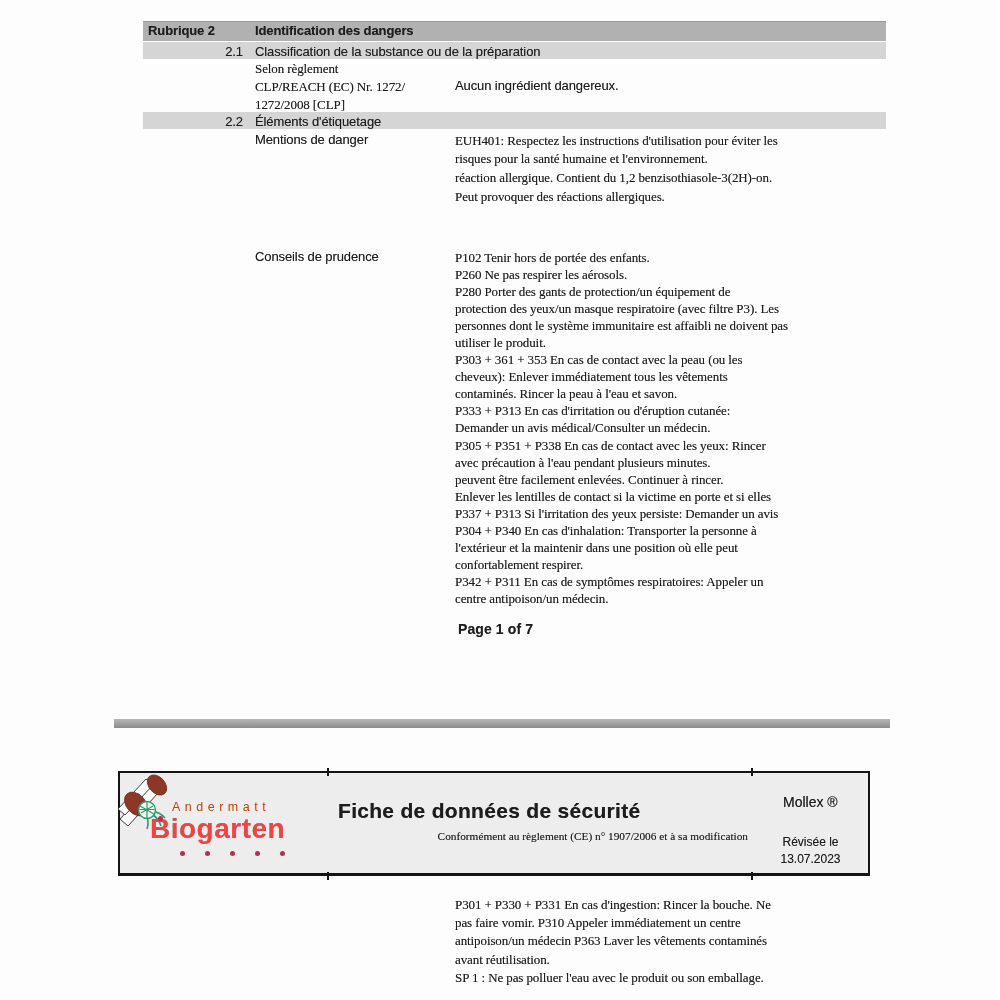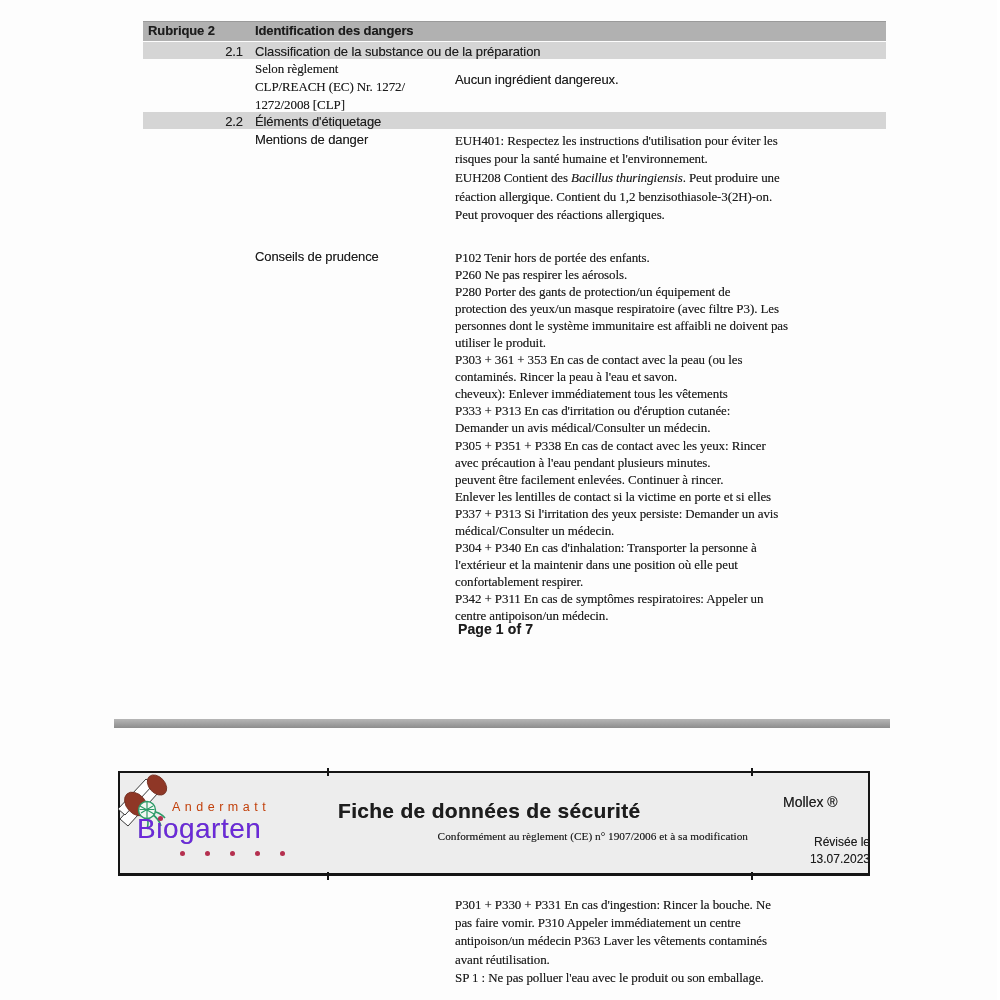--- a/index.html
+++ b/index.html
@@ -16,35 +16,35 @@
   .band-light{background:#d5d5d5;}
   .num{width:100px;left:143px;text-align:right;}
   .lines .tl{white-space:nowrap;font-family:Liberation Serif, serif;}
   .divider{position:absolute;left:114px;top:719px;width:776px;height:9px;
     background:linear-gradient(#b6b6b6,#8d8d8d);}
   .hdr-table{position:absolute;left:118px;top:771px;width:752px;height:105px;
     background:#ededed;border:2px solid #151515;border-bottom-width:3px;box-sizing:border-box;}
   .tick{position:absolute;width:2px;height:8px;background:#151515;}
   .brand-top{position:absolute;left:172px;top:800px;font-size:12.5px;font-weight:500;
     letter-spacing:4.5px;color:#c2410c;text-shadow:none;}
-  .brand-bottom{position:absolute;left:137px;top:813px;font-size:28px;font-weight:normal;
-    color:#6d28d9;letter-spacing:0.5px;text-shadow:0 0 0.5px rgba(35,147,94,0.5);}
+  .brand-bottom{position:absolute;left:150px;top:813px;font-size:28px;font-weight:bold;
+    color:#ef4444;letter-spacing:0.5px;text-shadow:0 0 0.5px rgba(35,147,94,0.5);}
   .i-dot{position:absolute;left:158px;top:816px;width:5px;height:5px;border-radius:50%;
     background:#b5304f;}
   .logo-dots{position:absolute;left:180px;top:851px;width:105px;display:flex;
     justify-content:space-between;}
   .logo-dots span{width:5px;height:5px;border-radius:50%;background:#b5304f;display:block;}
   .doc-title{position:absolute;left:338px;top:799px;width:400px;text-align:left;
     font-size:21px;font-weight:bold;letter-spacing:0.3px;text-shadow:0 0 0.6px rgba(30,30,30,0.7);}
   .doc-subtitle{position:absolute;left:328px;top:829px;width:420px;text-align:center;
     font-size:11.3px;line-height:14.5px;text-shadow:0 0 0.4px rgba(45,45,45,0.55);}
   .doc-subtitle .tl{white-space:nowrap;text-align:right;}
   .product{position:absolute;left:783px;top:794px;width:119px;text-align:left;
     font-size:14px;font-weight:normal;text-shadow:0 0 0.5px rgba(30,30,30,0.6);}
-  .revision{position:absolute;left:751px;top:834px;width:119px;text-align:right;
+  .revision{position:absolute;left:751px;top:834px;width:119px;text-align:center;
     font-size:12px;line-height:17px;text-shadow:0 0 0.4px rgba(45,45,45,0.55);}
   .page-ind{font-size:14px;font-weight:600;letter-spacing:0.1px;}
   i{font-style:italic;}
 </style>
 </head>
 <body>
 
 <div class="page">
 
   <div class="band band-dark" style="top:21px;height:19px;"></div>
@@ -55,53 +55,51 @@
   <div class="t bold" style="left:255px;top:23px;">Identification des dangers</div>
 
   <div class="t num" style="top:43.5px;">2.1</div>
   <div class="t" style="left:255px;top:43.5px;">Classification de la substance ou de la préparation</div>
 
   <div class="t lines" style="left:255px;top:60px;line-height:18.2px;">
       <div class="tl"><span>Selon règlement</span></div>
       <div class="tl"><span>CLP/REACH (EC) Nr. 1272/</span></div>
       <div class="tl"><span>1272/2008 [CLP]</span></div>
     </div>
-  <div class="t" style="left:455px;top:72px;">Aucun ingrédient dangereux.</div>
+  <div class="t" style="left:455px;top:78px;">Aucun ingrédient dangereux.</div>
 
   <div class="t num" style="top:113.5px;">2.2</div>
   <div class="t" style="left:255px;top:113.5px;">Éléments d'étiquetage</div>
 
   <div class="t" style="left:255px;top:131.5px;">Mentions de danger</div>
   <div class="t lines" style="left:455px;top:131.5px;line-height:18.7px;">
       <div class="tl"><span>EUH401: Respectez les instructions d'utilisation pour éviter les</span></div>
       <div class="tl"><span>risques pour la santé humaine et l'environnement.</span></div>
-      <div class="tl"><span>EUH208 Contient des </span><i>Bacillus thuringiensis</i><span>. Peut produire une</span></div>
       <div class="tl"><span>réaction allergique. Contient du 1,2 benzisothiasole-3(2H)-on.</span></div>
       <div class="tl"><span>Peut provoquer des réactions allergiques.</span></div>
     </div>
 
   <div class="t" style="left:255px;top:249px;">Conseils de prudence</div>
   <div class="t lines" style="left:455px;top:249px;line-height:17.05px;">
       <div class="tl"><span>P102 Tenir hors de portée des enfants.</span></div>
       <div class="tl"><span>P260 Ne pas respirer les aérosols.</span></div>
       <div class="tl"><span>P280 Porter des gants de protection/un équipement de</span></div>
       <div class="tl"><span>protection des yeux/un masque respiratoire (avec filtre P3). Les</span></div>
       <div class="tl"><span>personnes dont le système immunitaire est affaibli ne doivent pas</span></div>
       <div class="tl"><span>utiliser le produit.</span></div>
       <div class="tl"><span>P303 + 361 + 353 En cas de contact avec la peau (ou les</span></div>
+      <div class="tl"><span>cheveux): Enlever immédiatement tous les vêtements</span></div>
       <div class="tl"><span>contaminés. Rincer la peau à l'eau et savon.</span></div>
-      <div class="tl"><span>cheveux): Enlever immédiatement tous les vêtements</span></div>
       <div class="tl"><span>P333 + P313 En cas d'irritation ou d'éruption cutanée:</span></div>
       <div class="tl"><span>Demander un avis médical/Consulter un médecin.</span></div>
       <div class="tl"><span>P305 + P351 + P338 En cas de contact avec les yeux: Rincer</span></div>
       <div class="tl"><span>avec précaution à l'eau pendant plusieurs minutes.</span></div>
       <div class="tl"><span>peuvent être facilement enlevées. Continuer à rincer.</span></div>
       <div class="tl"><span>Enlever les lentilles de contact si la victime en porte et si elles</span></div>
       <div class="tl"><span>P337 + P313 Si l'irritation des yeux persiste: Demander un avis</span></div>
-      <div class="tl"><span>médical/Consulter un médecin.</span></div>
       <div class="tl"><span>P304 + P340 En cas d'inhalation: Transporter la personne à</span></div>
       <div class="tl"><span>l'extérieur et la maintenir dans une position où elle peut</span></div>
       <div class="tl"><span>confortablement respirer.</span></div>
       <div class="tl"><span>P342 + P311 En cas de symptômes respiratoires: Appeler un</span></div>
       <div class="tl"><span>centre antipoison/un médecin.</span></div>
     </div>
 
   <div class="t page-ind" style="left:458px;top:621px;">Page 1 of 7</div>
 
   <div class="divider"></div>

